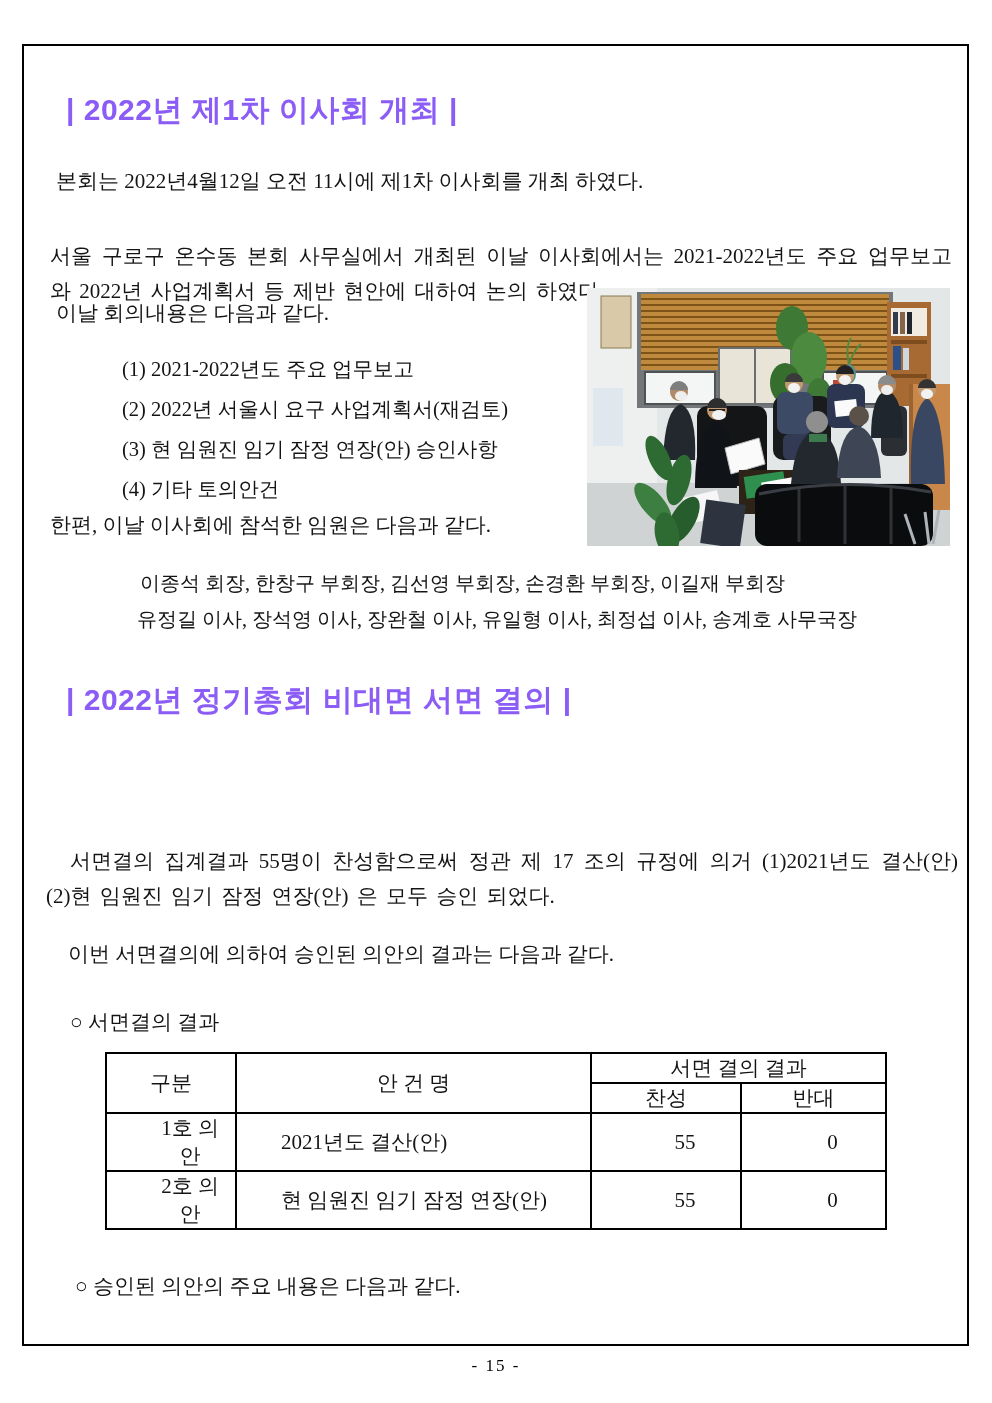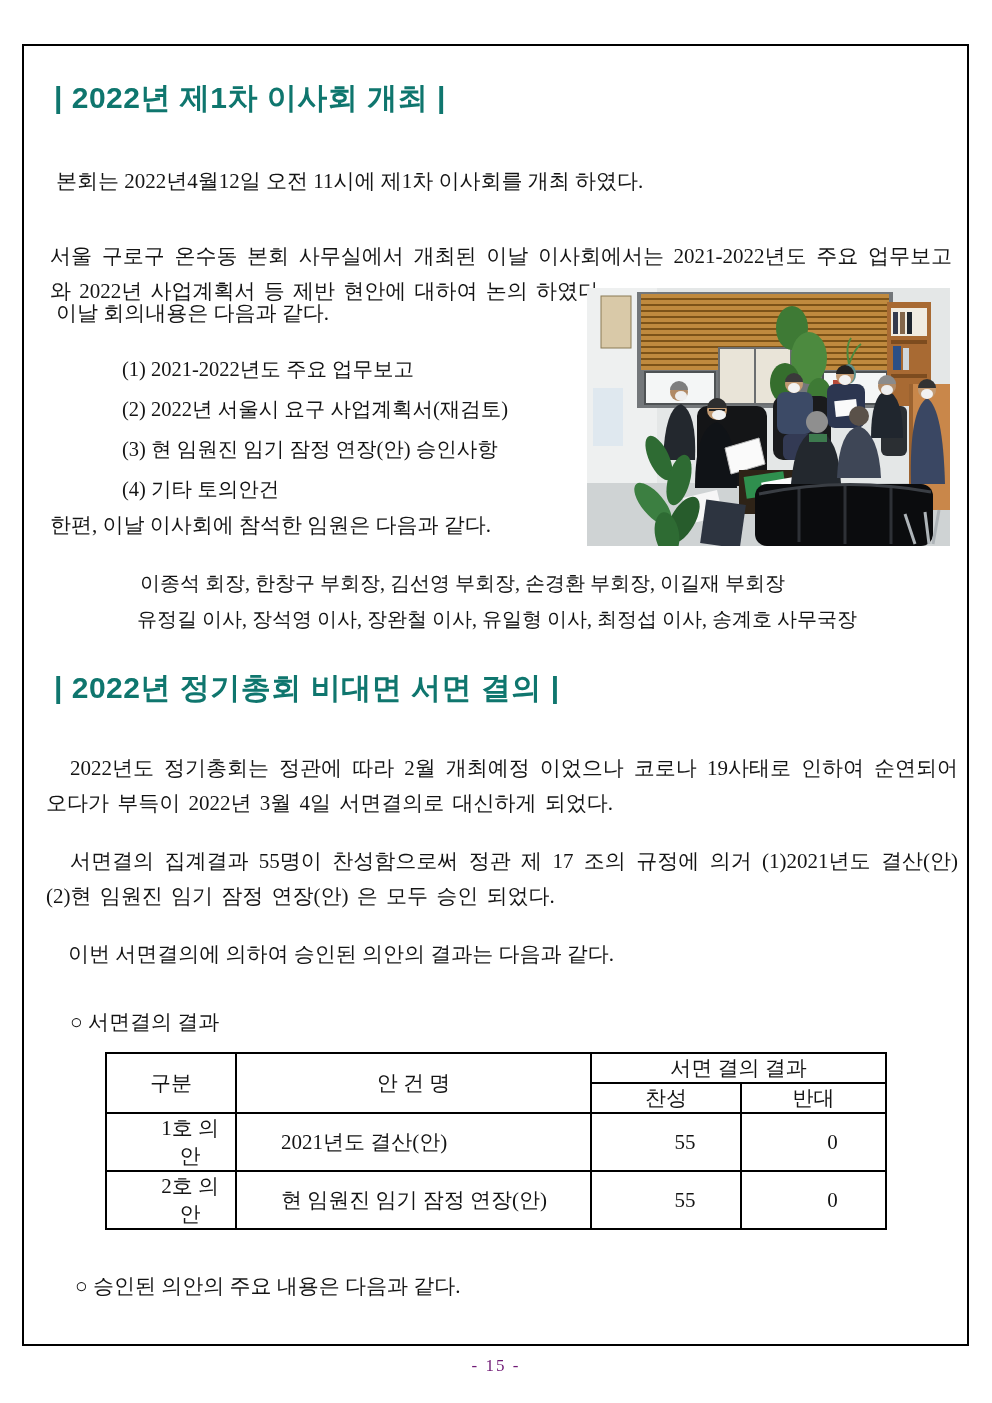--- a/index.html
+++ b/index.html
@@ -5,23 +5,23 @@
   html,body{margin:0;padding:0;background:#ffffff;}
   .page{
     position:relative;width:992px;height:1403px;background:#ffffff;overflow:hidden;
     font-family:"Liberation Serif","DejaVu Serif",serif;color:#141414;
   }
   .border-box{
     position:absolute;left:22px;top:44px;width:947px;height:1302px;
     border:2px solid #000;box-sizing:border-box;
   }
   .heading{
-    position:absolute;margin:0;
+    position:absolute;margin:12px;
     font-family:"Liberation Sans","DejaVu Sans",sans-serif;
-    font-weight:bold;color:#0f766e;font-size:30px;letter-spacing:0.5px;white-space:nowrap;
+    font-weight:bold;color:#8b5cf6;font-size:30px;letter-spacing:0.5px;white-space:nowrap;
   }
   .h1{left:54px;top:78px;}
   .h2{left:54px;top:668px;}
   .txt{position:absolute;margin:0;font-size:21px;line-height:35px;}
   .just{text-align:justify;text-justify:inter-word;word-spacing:3px;}
   .indent{text-indent:24px;}
   .p1{left:56px;top:164px;white-space:nowrap;}
   .p2{left:50px;top:199px;width:902px;margin-top:40px;}
   .p3{left:56px;top:296px;white-space:nowrap;}
   .agenda{position:absolute;left:122px;top:349px;font-size:20.5px;line-height:40px;}
@@ -43,21 +43,21 @@
     border-collapse:collapse;table-layout:fixed;
     font-size:21px;text-align:center;
   }
   .result-table td{
     border:2px solid #000;padding:0 6px;height:30px;box-sizing:border-box;
   }
   .result-table .data-row td{height:41px;padding-left:44px;}
   .result-table .cell-left{text-align:left;padding-left:14px;}
   .pagenum{
     position:absolute;left:0;top:1356px;width:992px;text-align:center;
-    font-size:17px;letter-spacing:2px;color:#701a75;
+    font-size:17px;letter-spacing:2px;color:#000000;
   }
 </style>
 </head>
 <body>
 
 <div class="page">
   <div class="border-box"></div>
 
   <h1 class="heading h1">| 2022년 제1차 이사회 개최 |</h1>
 
@@ -182,21 +182,20 @@
     <div>(3) 현 임원진 임기 잠정 연장(안) 승인사항</div>
     <div>(4) 기타 토의안건</div>
   </div>
 
   <p class="txt p4">한편, 이날 이사회에 참석한 임원은 다음과 같다.</p>
   <p class="txt names2">유정길 이사, 장석영 이사, 장완철 이사, 유일형 이사, 최정섭 이사, 송계호 사무국장</p>
   <p class="txt names1">이종석 회장, 한창구 부회장, 김선영 부회장, 손경환 부회장, 이길재 부회장</p>
 
   <h1 class="heading h2">| 2022년 정기총회 비대면 서면 결의 |</h1>
 
-  <p class="txt s2p1 just indent">2022년도 정기총회는 정관에 따라 2월 개최예정 이었으나 코로나 19사태로 인하여 순연되어 오다가 부득이 2022년 3월 4일 서면결의로 대신하게 되었다.</p>
   <p class="txt s2p2 just indent">서면결의 집계결과 55명이 찬성함으로써 정관 제 17 조의 규정에 의거 (1)2021년도 결산(안) (2)현 임원진 임기 잠정 연장(안) 은 모두 승인 되었다.</p>
   <p class="txt s2p3">이번 서면결의에 의하여 승인된 의안의 결과는 다음과 같다.</p>
 
   <p class="txt b1">○ 서면결의 결과</p>
 
   <table class="result-table">
     <colgroup>
       <col style="width:130px">
         <col style="width:355px">
         <col style="width:150px">

